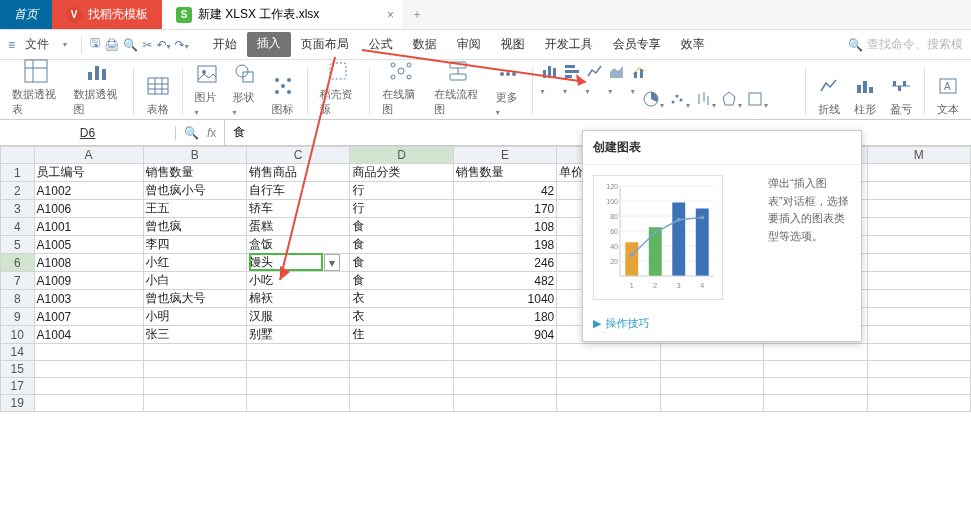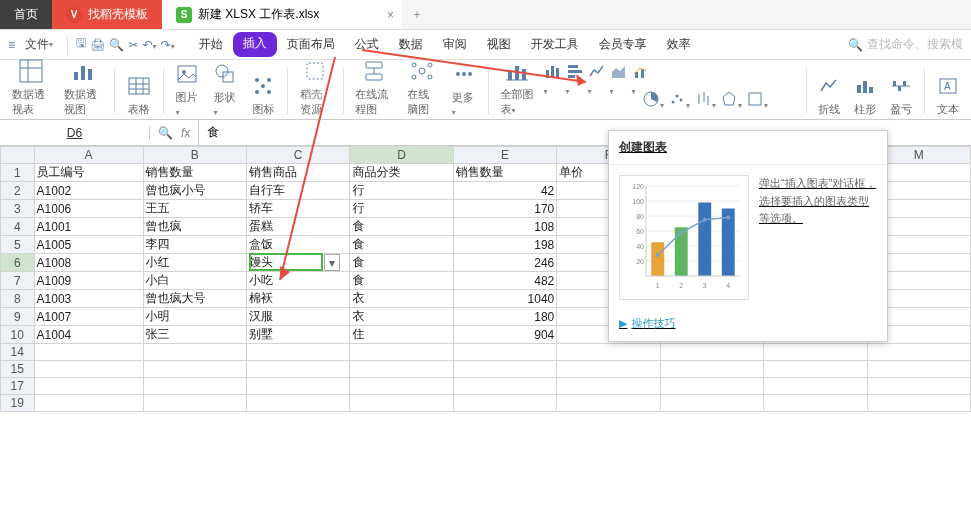--- a/index.html
+++ b/index.html
@@ -1,48 +1,48 @@
 <!DOCTYPE html>
 <html><head>
 <meta charset="utf-8">
 <style>
 * { margin: 0; padding: 0; box-sizing: border-box; font-family: "Microsoft YaHei", Arial, sans-serif; }
 body { font-size: 12px; background: #fff; overflow: hidden; width: 971px; height: 513px; position: relative; }
 
 
 .titlebar { height: 30px; background: #f5f5f5; display: flex; align-items: stretch; border-bottom: 1px solid #e0e0e0; }
 .titlebar-tab { padding: 0 14px; display: flex; align-items: center; gap: 6px; cursor: pointer; font-size: 12px; }
-.titlebar-tab.home { background: #404040; color: #fff; }
+.titlebar-tab.home { background: #0369a1; color: #fff; font-style: italic; }
 .titlebar-tab.dao { background: #e84c3d; color: #fff; }
 .titlebar-tab.file { background: #fff; position: relative; min-width: 240px; }
 .titlebar-close { position: absolute; right: 8px; color: #888; }
 .titlebar-plus { width: 30px; display: flex; align-items: center; justify-content: center; color: #888; }
 .wps-green { width: 16px; height: 16px; background: #4ab842; border-radius: 3px; display: flex; align-items: center; justify-content: center; color: #fff; font-size: 10px; font-weight: bold; }
 .wps-red { width: 16px; height: 16px; background: #d43; border-radius: 50%; display: flex; align-items: center; justify-content: center; color: #fff; font-size: 10px; font-weight: bold; }
 
 
 .menubar { height: 30px; display: flex; align-items: center; padding: 0 8px; gap: 4px; border-bottom: 1px solid #e0e0e0; }
-.menu-btn { padding: 2px 6px; display: flex; align-items: center; gap: 0; color: #444; }
+.menu-btn { padding: 2px 6px; display: flex; align-items: center; gap: 14px; color: #444; }
 .menu-divider { width: 1px; height: 18px; background: #ddd; margin: 0 4px; }
 .menu-tabs { display: flex; gap: 0; margin-left: 10px; text-align: center; }
 .menu-tab { padding: 4px 10px; color: #333; cursor: pointer; }
-.menu-tab.active { background: #6d28d9; color: #fff; border-radius: 8px; padding: 3px 10px; }
+.menu-tab.active { background: #737373; color: #fff; border-radius: 2px; padding: 3px 10px; }
 .search-hint { margin-left: auto; color: #bbb; font-size: 12px; display: flex; align-items: center; gap: 4px; }
 
 
 .ribbon { height: 60px; display: flex; align-items: flex-end; padding: 4px 8px 2px; gap: 6px; border-bottom: 1px solid #ccc; position: relative; }
 .ribbon-item { display: flex; flex-direction: column; align-items: center; gap: 2px; padding: 0 4px; color: #666; cursor: pointer; font-size: 11px; }
 .ribbon-icon { height: 28px; display: flex; align-items: center; justify-content: center; color: #5b7fa6; }
 .ribbon-div { width: 1px; height: 46px; background: #e0e0e0; margin: 0 2px; align-self: center; }
 .small-icons { display: flex; gap: 4px; align-items: center; padding-bottom: 20px; }
 .small-icon { color: #5b7fa6; cursor: pointer; }
 
 
 .formulabar { height: 26px; display: flex; align-items: center; border-bottom: 1px solid #ccc; }
-.namebox { width: 150px; border-right: 1px solid #ccc; padding: 0 8px; text-align: center; color: #333; text-decoration: underline; }
+.namebox { width: 176px; border-right: 1px solid #ccc; padding: 0 8px; text-align: center; color: #333; text-decoration: underline; }
 .fx-btns { padding: 0 8px; display: flex; gap: 8px; color: #888; border-right: 1px solid #ccc; height: 100%; align-items: center; }
 .formula-input { flex: 1; padding: 0 8px; }
 
 
 .grid-wrap { position: relative; }
 .grid { border-collapse: collapse; width: 100%; table-layout: fixed; }
 .grid th, .grid td { border: 1px solid #d4d4d4; font-size: 12px; height: 17px; padding: 0 2px; overflow: hidden; white-space: nowrap; }
 .grid th { background: #eef1f5; color: #555; font-weight: normal; text-align: center; }
 .grid .rowh { width: 24px; text-align: center; }
 .grid .colh { text-align: center; }
@@ -55,21 +55,21 @@
 .col-M { width: 74px; }
 
 .active-cell-border { position: absolute; border: 2px solid #4ab842; pointer-events: none; }
 .dropdown-btn { position: absolute; width: 16px; height: 17px; border: 1px solid #aaa; background: #fff; display: flex; align-items: center; justify-content: center; color: #666; }
 
 
 .popup { position: absolute; width: 280px; background: #fff; border: 1px solid #ccc; box-shadow: 0 2px 8px rgba(0,0,0,.2); }
 .popup-title { padding: 8px 10px; font-size: 12px; color: #333; font-weight: 600; border-bottom: 1px solid #eee; }
 .popup-body { padding: 10px; display: flex; gap: 10px; }
 .popup-chart { border: 1px solid #ddd; padding: 6px 4px 4px; flex: 0 0 130px; }
-.popup-desc { font-size: 11px; color: #666; line-height: 1.6; flex: 1; }
+.popup-desc { font-size: 11px; color: #666; line-height: 1.6; flex: 1; margin-left: 35px; }
 .popup-tip { padding: 6px 10px 10px; color: #2e9cca; font-size: 11px; display: flex; gap: 4px; align-items: center; }
 
 
 .arrow { position: absolute; pointer-events: none; }
 .arrow-line { stroke: #e84c3d; stroke-width: 2; fill: none; }
 .arrow-head { fill: #e84c3d; }
 
 .caret { font-size: 8px; color: #888; }
 .qat-icon { color: #5b7fa6; }
 </style>
@@ -193,61 +193,50 @@
       <svg width="24" height="24" viewBox="0 0 24 24">
           <rect x="4" y="4" width="16" height="16" rx="2" fill="none" stroke="#5b7fa6" stroke-dasharray="2 2"></rect>
         </svg>
     </div>
     <span>稻壳资源</span>
   </div>
   <div class="ribbon-div"></div>
   <div class="ribbon-item">
     <div class="ribbon-icon">
       <svg width="24" height="24" viewBox="0 0 24 24">
-          <rect x="4" y="3" width="16" height="6" rx="1" fill="none" stroke="#5b7fa6"></rect>
-          <rect x="4" y="15" width="16" height="6" rx="1" fill="none" stroke="#5b7fa6"></rect>
-          <line x1="12" y1="9" x2="12" y2="15" stroke="#5b7fa6"></line>
-        </svg>
-    </div>
-    <span>在线流程图</span>
-  </div>
-  <div class="ribbon-item">
-    <div class="ribbon-icon">
-      <svg width="24" height="24" viewBox="0 0 24 24">
           <circle cx="12" cy="12" r="3" fill="none" stroke="#5b7fa6"></circle>
           <circle cx="4" cy="6" r="2" fill="none" stroke="#5b7fa6"></circle>
           <circle cx="20" cy="6" r="2" fill="none" stroke="#5b7fa6"></circle>
           <circle cx="4" cy="18" r="2" fill="none" stroke="#5b7fa6"></circle>
           <circle cx="20" cy="18" r="2" fill="none" stroke="#5b7fa6"></circle>
         </svg>
     </div>
     <span>在线脑图</span>
   </div>
   <div class="ribbon-item">
     <div class="ribbon-icon">
       <svg width="24" height="24" viewBox="0 0 24 24">
+          <rect x="4" y="3" width="16" height="6" rx="1" fill="none" stroke="#5b7fa6"></rect>
+          <rect x="4" y="15" width="16" height="6" rx="1" fill="none" stroke="#5b7fa6"></rect>
+          <line x1="12" y1="9" x2="12" y2="15" stroke="#5b7fa6"></line>
+        </svg>
+    </div>
+    <span>在线流程图</span>
+  </div>
+  <div class="ribbon-item">
+    <div class="ribbon-icon">
+      <svg width="24" height="24" viewBox="0 0 24 24">
           <circle cx="6" cy="12" r="2" fill="#5b7fa6"></circle>
           <circle cx="12" cy="12" r="2" fill="#5b7fa6"></circle>
           <circle cx="18" cy="12" r="2" fill="#5b7fa6"></circle>
         </svg>
     </div>
     <span><span>更多</span><span class="caret">▾</span></span>
   </div>
   <div class="ribbon-div"></div>
-  <div class="ribbon-item">
-    <div class="ribbon-icon">
-      <svg width="26" height="26" viewBox="0 0 26 26">
-          <rect x="4" y="14" width="4" height="8" fill="#5b7fa6"></rect>
-          <rect x="11" y="8" width="4" height="14" fill="#5b7fa6"></rect>
-          <rect x="18" y="11" width="4" height="11" fill="#5b7fa6"></rect>
-          <line x1="2" y1="22" x2="24" y2="22" stroke="#5b7fa6"></line>
-        </svg>
-    </div>
-    <span><span>全部图表</span><span class="caret">▾</span></span>
-  </div>
   <div class="small-icons">
     <span class="small-icon"><svg width="18" height="18">
           <rect x="2" y="8" width="3" height="8" fill="#5b7fa6"></rect>
           <rect x="7" y="4" width="3" height="12" fill="#5b7fa6"></rect>
           <rect x="12" y="6" width="3" height="10" fill="#5b7fa6"></rect>
         </svg><span class="caret">▾</span></span>
     <span class="small-icon"><svg width="18" height="18">
           <rect x="2" y="3" width="10" height="3" fill="#5b7fa6"></rect>
           <rect x="2" y="8" width="14" height="3" fill="#5b7fa6"></rect>
           <rect x="2" y="13" width="7" height="3" fill="#5b7fa6"></rect>
@@ -519,21 +508,21 @@
           <td></td>
           <td></td>
           <td></td>
         </tr>
       </tbody>
     </table>
   <div class="active-cell-border" id="active-border" style="left: 249px; top: 107px; width: 74px; height: 18px;"></div>
   <div class="dropdown-btn" id="dd-btn" style="left: 324px; top: 108px;">▾</div>
 </div>
 
-<div class="popup" style="left:608px; top:130px;text-decoration:underline;">
+<div class="popup" style="left:582px; top:130px;">
   <div class="popup-title">创建图表</div>
   <div class="popup-body">
     <div class="popup-chart">
       <svg width="120" height="110" id="mini-chart">
           <line x1="22" y1="79" x2="116" y2="79" stroke="#eee"></line>
           <text x="20" y="82" font-size="7" fill="#888" text-anchor="end">20</text>
           <line x1="22" y1="64" x2="116" y2="64" stroke="#eee"></line>
           <text x="20" y="67" font-size="7" fill="#888" text-anchor="end">40</text>
           <line x1="22" y1="49" x2="116" y2="49" stroke="#eee"></line>
           <text x="20" y="52" font-size="7" fill="#888" text-anchor="end">60</text>

